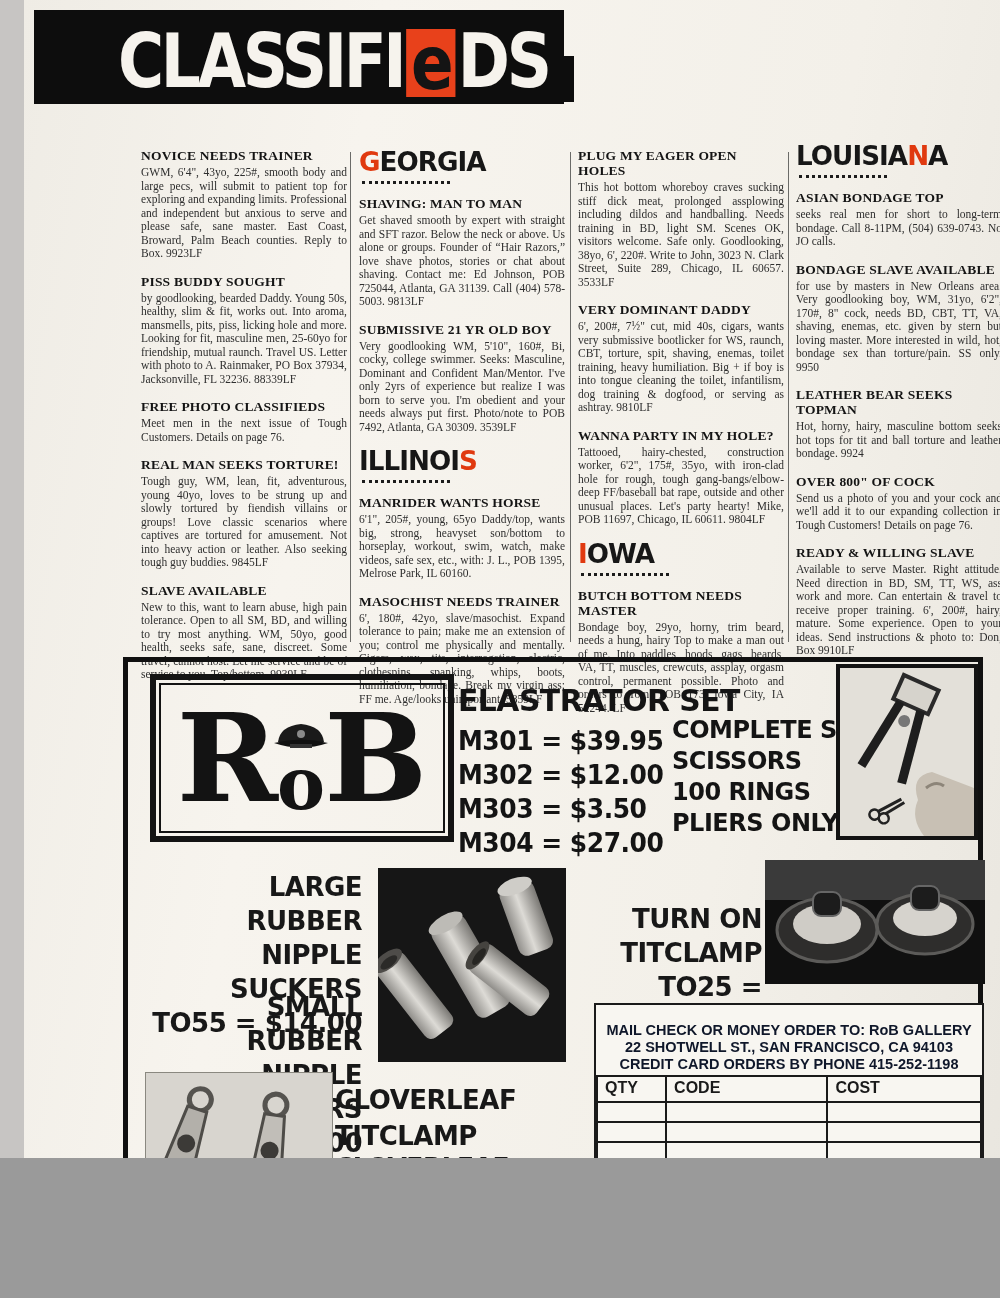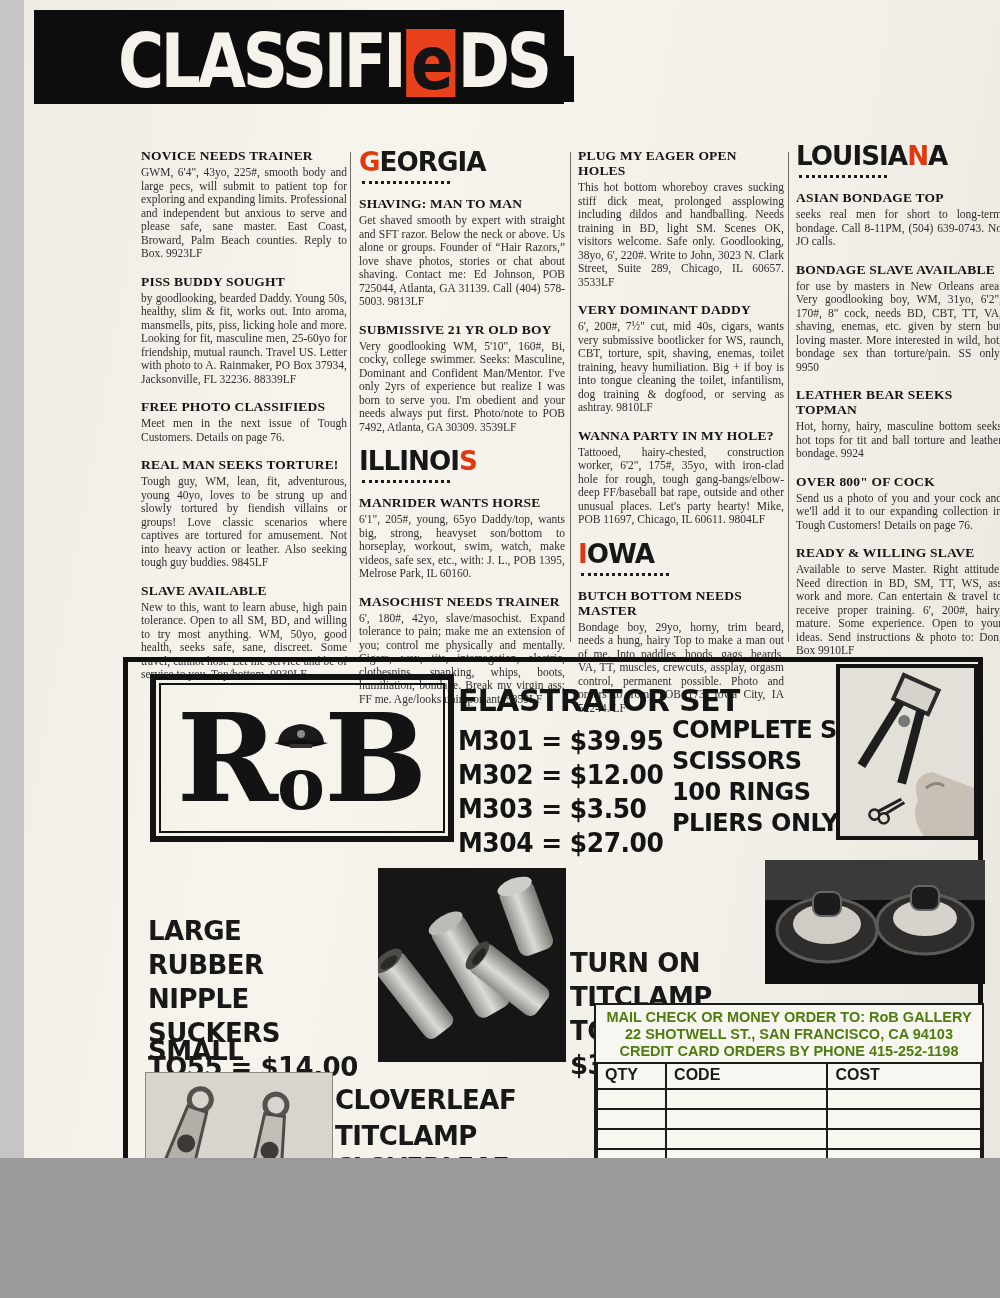--- a/index.html
+++ b/index.html
@@ -38,29 +38,29 @@
                color:#131313;}
   .logo-mid{display:flex;flex-direction:column;align-items:center;margin:14px -8px 0 -8px;}
   .logo-o{font-family:"DejaVu Serif",serif;font-weight:700;font-size:72px;line-height:.78;color:#131313;}
   .bigline{font-family:"DejaVu Sans",sans-serif;font-weight:700;color:#141414;
            letter-spacing:-0.5px;transform:scaleX(0.96);transform-origin:left;}
   .elastrator-title{position:absolute;left:330px;top:20px;font-size:31px;}
   .mcode{position:absolute;left:330px;top:62px;font-size:26px;line-height:34px;}
   .setlines{position:absolute;left:544px;top:52px;font-size:25px;line-height:31px;}
   .prod{position:absolute;font-family:"DejaVu Sans",sans-serif;font-weight:700;color:#181818;
         letter-spacing:-0.5px;font-size:26px;line-height:34px;}
-  .ta-r{margin-top:44px;}
+  .ta-r{text-align:right;}
   .photo{position:absolute;overflow:hidden;}
   .photo svg{display:block;}
   .frame{border:4px solid #131313;}
   
   .order-form{position:absolute;left:466px;top:341px;width:390px;height:238px;
               border:2px solid #1a1a1a;background:#f8f6f1;}
-  .of-address{padding:4px 2px 2px;text-align:center;font-weight:700;font-size:14.5px;
-              line-height:17px;color:#4d7c0f;}
+  .of-address{padding:17px 2px 2px;text-align:center;font-weight:700;font-size:14.5px;
+              line-height:17px;color:#0f172a;}
   .order-table{border-collapse:collapse;width:100%;table-layout:fixed;}
   .order-table td{border:2px solid #1a1a1a;height:20px;padding:0;}
   .order-table td.hdr{font-weight:700;font-size:16px;padding:2px 0 4px 7px;color:#1a1a1a;}
   .order-table td.sum-label{border:none;text-align:right;font-weight:400;font-size:14px;
               padding:2px 2px 2px 0;color:#222;}
   .order-table td.sum-cost{height:22px;}
   .ship-val{text-align:left;font-weight:700;font-size:16px;letter-spacing:8px;
             padding-right:10px;color:#111;}
   
   .footer{position:absolute;left:126px;top:1260px;font-size:15px;color:#555;}

